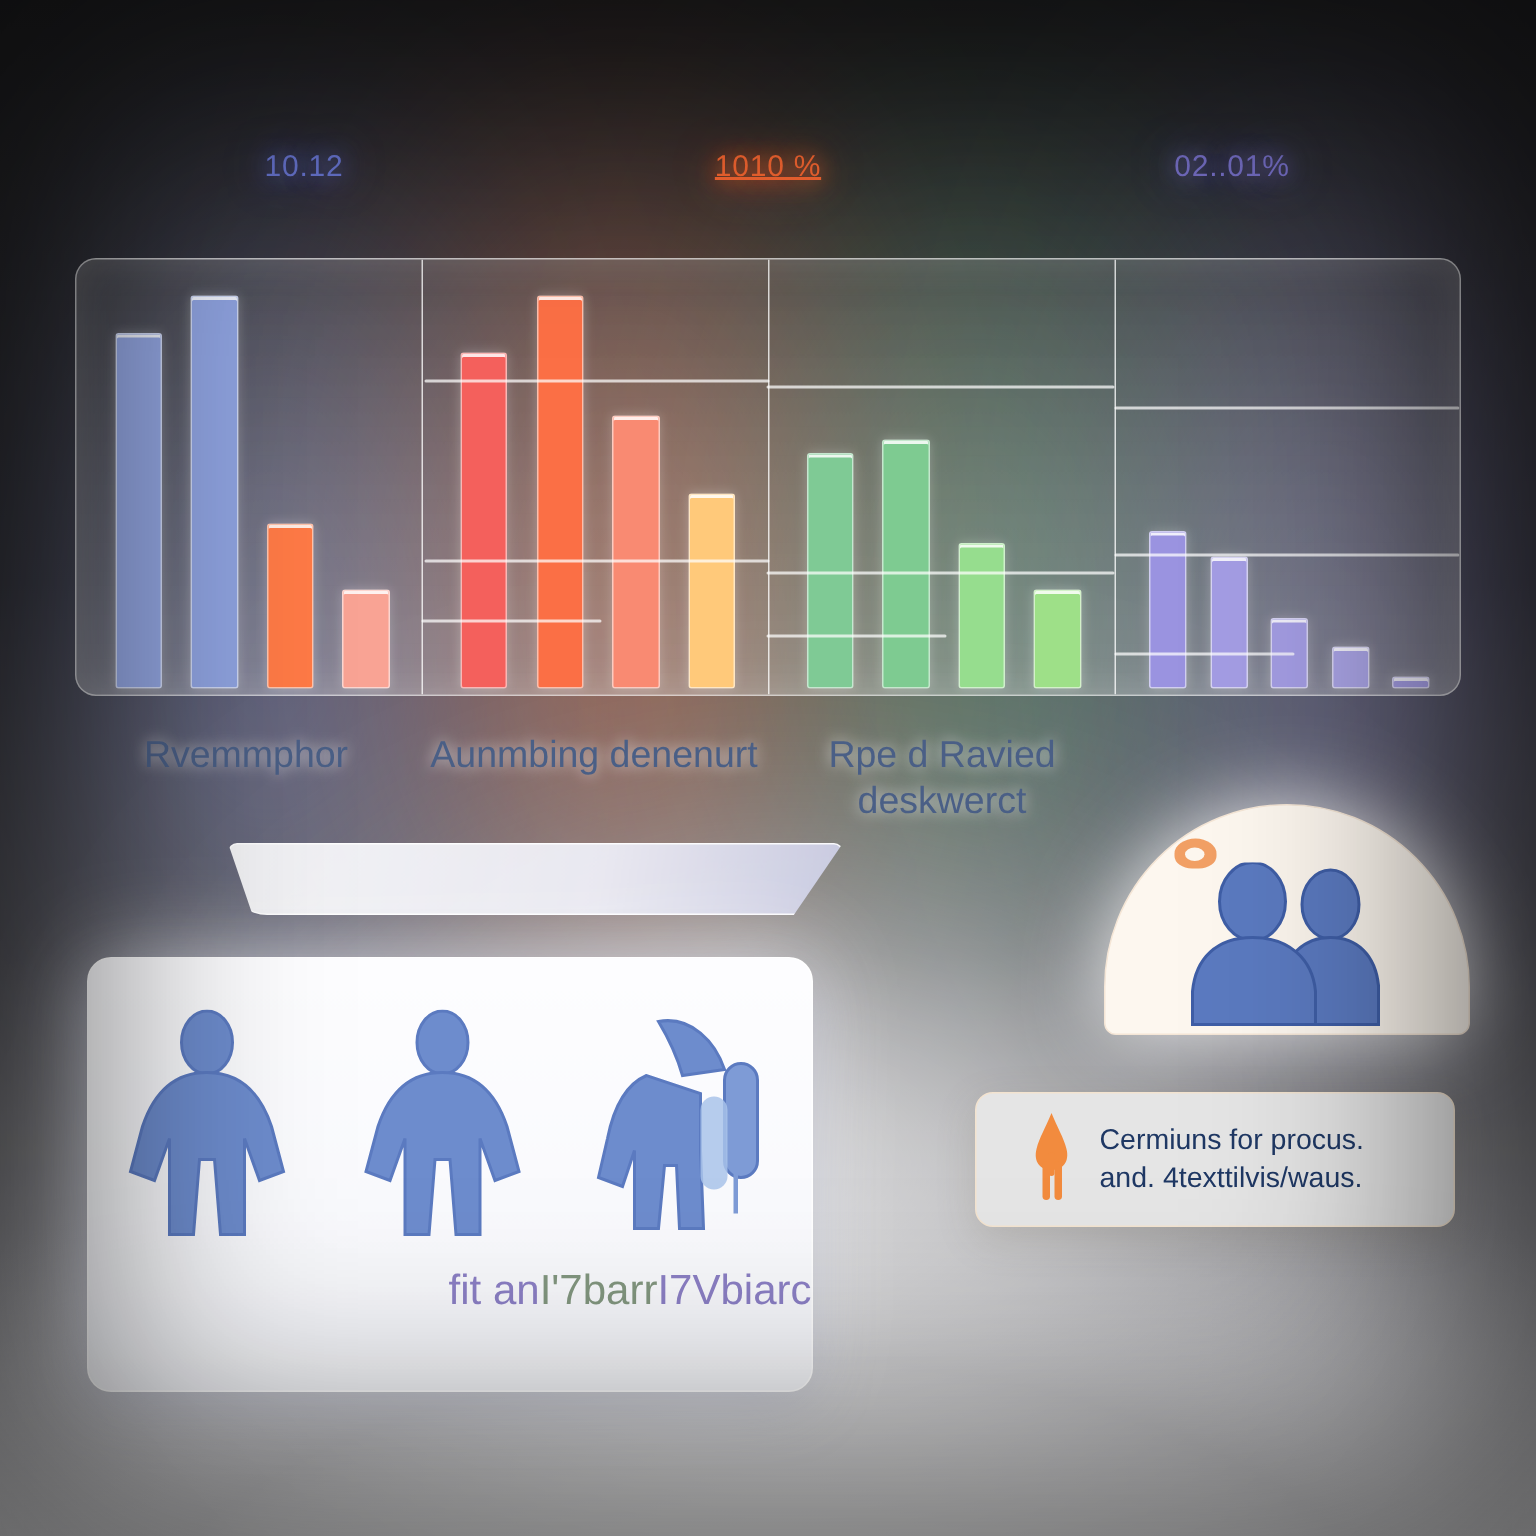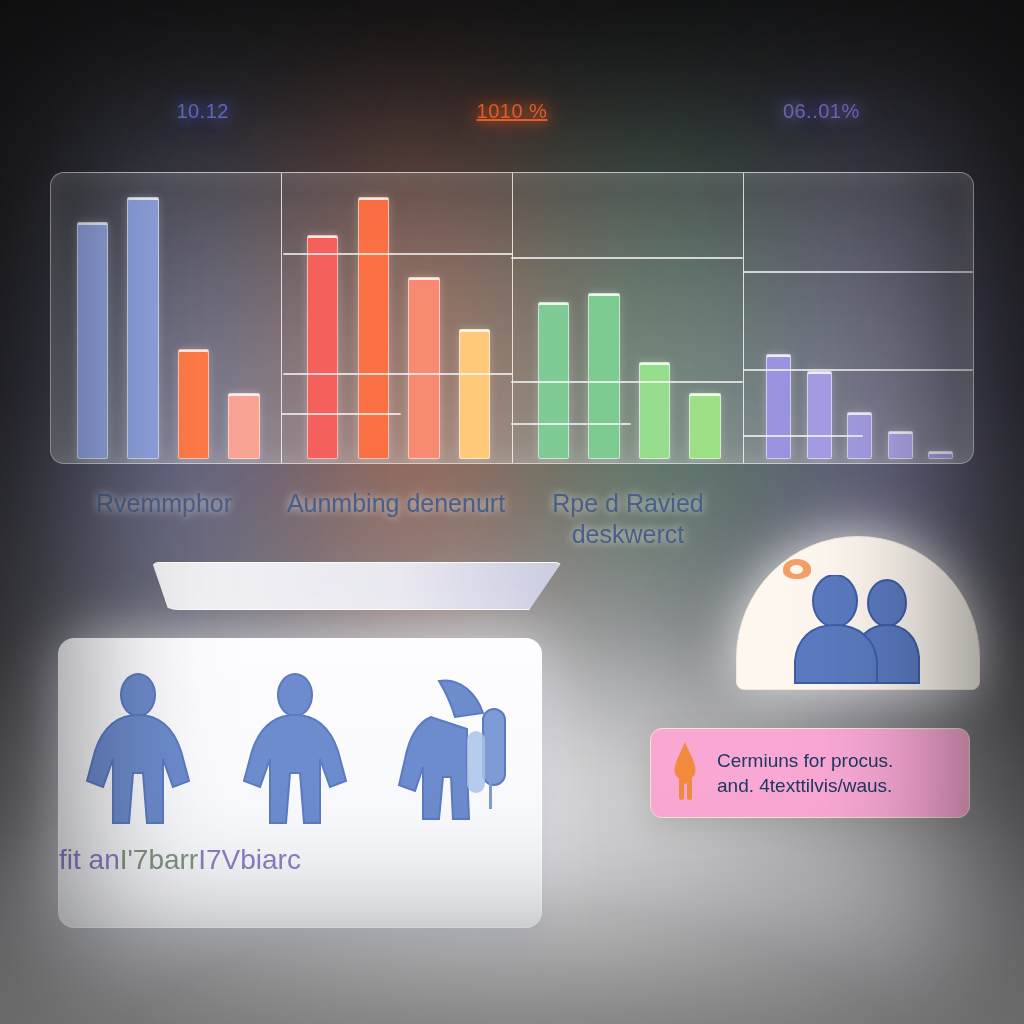--- a/index.html
+++ b/index.html
@@ -69,40 +69,40 @@
   }
 
   
   .people-card{
     position:absolute;left:58px;top:638px;width:482px;height:288px;
     background:linear-gradient(180deg,#fdfdff 0%, #f6f7fb 100%);
     border:1px solid rgba(255,255,255,.95);border-radius:16px;
     box-shadow:0 10px 40px rgba(120,125,160,.28), 0 0 60px rgba(255,255,255,.7);
   }
   .people-icons{position:absolute;left:0;right:0;top:34px;display:flex;justify-content:space-around;}
-  .people-labels{position:absolute;left:0;right:0;top:205px;display:flex;justify-content:flex-start;}
+  .people-labels{position:absolute;left:0;right:0;top:205px;display:flex;justify-content:flex-end;}
   .plabel{font-size:28px;filter:blur(.4px);}
 
   
   .avatar-panel{
     position:absolute;left:736px;top:536px;width:242px;height:152px;
     background:#fdf7ef;border:1px solid #f5e6d6;
     border-radius:122px 122px 8px 8px;
     box-shadow:0 0 55px rgba(255,255,255,.85);
   }
   .badge-dot{position:absolute;left:46px;top:22px;width:28px;height:20px;
     background:#f2a065;border-radius:60% 60% 50% 50%;}
   .badge-dot:after{content:"";position:absolute;left:7px;top:6px;width:13px;height:9px;background:#fdf7ef;border-radius:50%;}
 
   
   .callout{
     position:absolute;left:650px;top:728px;width:320px;height:90px;
-    background:#f9a8d4;border:1px solid #f3e3cf;border-radius:12px;
+    background:#e5e5e5;border:1px solid #f3e3cf;border-radius:12px;
     box-shadow:0 8px 26px rgba(120,110,90,.18);
-    display:flex;align-items:center;gap:14px;padding:0 16px;box-sizing:border-box;
+    display:flex;align-items:center;gap:14px;padding:0 32px;box-sizing:border-box;
   }
   .callout-text{font-size:19px;line-height:25px;color:#1f3864;}
 </style>
 </head>
 <body>
 
 <div id="stage">
   <div class="bg-base"></div>
   <div class="glow g1"></div>
   <div class="glow g2"></div>
@@ -111,21 +111,21 @@
   <div class="glow gw"></div>
 
   <div class="kpi-row">
     <div class="kpi">
       <div class="val" style="color: rgb(107, 120, 214);">10.12</div>
     </div>
     <div class="kpi">
       <div class="val" style="color: rgb(255, 106, 51); text-decoration: underline;">1010 %</div>
     </div>
     <div class="kpi">
-      <div class="val" style="color: rgb(123, 116, 207);">06..01%</div>
+      <div class="val" style="color: rgb(123, 116, 207);">02..01%</div>
     </div>
   </div>
 
   <div class="chart-panel">
     <div class="plot" id="plot">
         <div class="bar" style="left: 25.6187px; width: 31.3875px; height: 237.36px; background: linear-gradient(rgb(147, 166, 226) 0%, rgb(147, 166, 226) 100%);"></div>
         <div class="bar" style="left: 76.2438px; width: 31.3875px; height: 262.2px; background: linear-gradient(rgb(143, 163, 224) 0%, rgb(143, 163, 224) 100%);"></div>
         <div class="bar" style="left: 126.869px; width: 31.3875px; height: 110.4px; background: linear-gradient(rgb(255, 122, 70) 0%, rgb(255, 122, 70) 100%);"></div>
         <div class="bar" style="left: 177.494px; width: 31.3875px; height: 66.24px; background: linear-gradient(rgb(249, 163, 148) 0%, rgb(249, 163, 148) 100%);"></div>
         <div class="bar" style="left: 256.119px; width: 31.3875px; height: 223.56px; background: linear-gradient(rgb(244, 96, 92) 0%, rgb(244, 96, 92) 100%);"></div>

